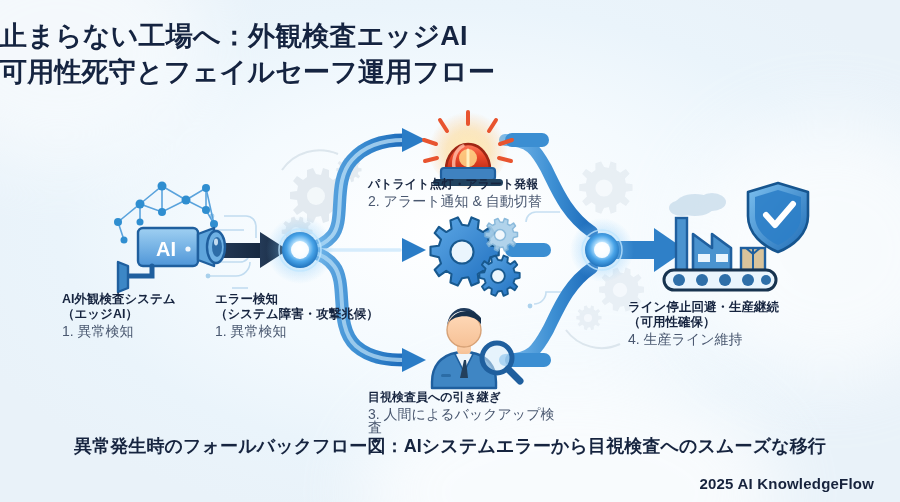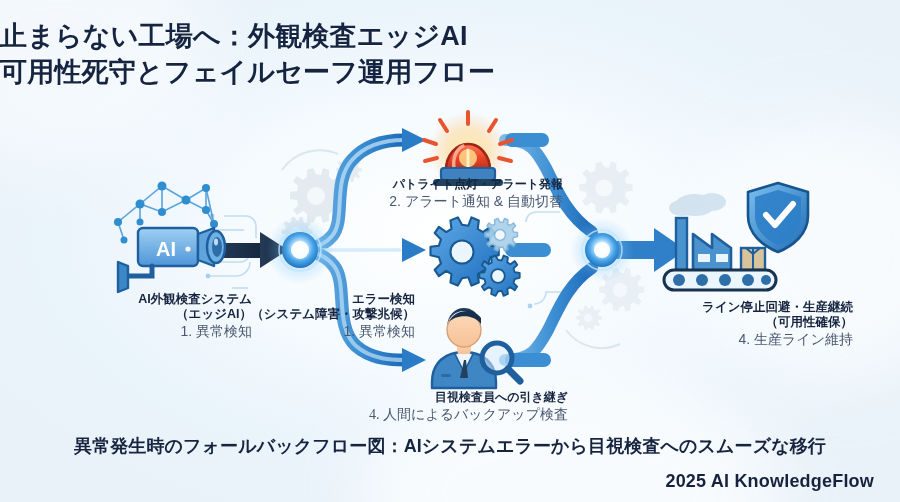--- a/index.html
+++ b/index.html
@@ -28,34 +28,34 @@
     font-size:27px;line-height:36px;font-weight:bold;color:#152441;
     letter-spacing:.2px;white-space:pre-line;
     text-shadow:0 1px 0 rgba(255,255,255,.8);
   }
   .caption{
     position:absolute;left:0;right:0;top:434px;text-align:center;
     font-size:18px;font-weight:bold;color:#16243f;letter-spacing:.1px;
   }
   .footer{
     position:absolute;right:26px;bottom:10px;
-    font-size:18px;font-weight:bold;color:#17233d;letter-spacing:.2px;
+    font-size:15px;font-weight:bold;color:#17233d;letter-spacing:.2px;
   }
 
   
-  .lbl{position:absolute;text-align:right;color:#16243f;}
+  .lbl{position:absolute;text-align:left;color:#16243f;}
   .lbl .l1{font-size:12.5px;font-weight:bold;line-height:15px;white-space:pre-line;}
   .lbl .l2{font-size:14px;color:#4a5870;margin-top:3px;line-height:13px;}
   .lbl.mid .l1{font-size:12px;}
 
   .l-src{left:62px;top:292px;width:190px;}
   .l-err{left:215px;top:292px;width:200px;}
   .l-alarm{left:368px;top:177px;width:195px;}
   .l-bypass{left:368px;top:282px;width:195px;}
-  .l-human{left:368px;top:390px;width:200px;font-family:Liberation Serif, serif;}
+  .l-human{left:368px;top:390px;width:200px;}
   .l-out{left:628px;top:300px;width:225px;}
 
   
   svg.art{position:absolute;left:0;top:0;width:900px;height:502px;}
 </style>
 </head>
 <body>
 
 <div id="stage">
 
@@ -355,21 +355,21 @@
   </div>
 
   <div class="lbl mid l-alarm">
     <div class="l1">パトライト点灯・アラート発報</div>
     <div class="l2">2. アラート通知 &amp; 自動切替</div>
   </div>
 
 
   <div class="lbl mid l-human">
     <div class="l1">目視検査員への引き継ぎ</div>
-    <div class="l2">4. 人間によるバックアップ検査</div>
+    <div class="l2">3. 人間によるバックアップ検査</div>
   </div>
 
   <div class="lbl l-out">
     <div class="l1">ライン停止回避・生産継続
 （可用性確保）</div>
     <div class="l2">4. 生産ライン維持</div>
   </div>
 
   <div class="caption">異常発生時のフォールバックフロー図：AIシステムエラーから目視検査へのスムーズな移行</div>
   <div class="footer">2025 AI KnowledgeFlow</div>

